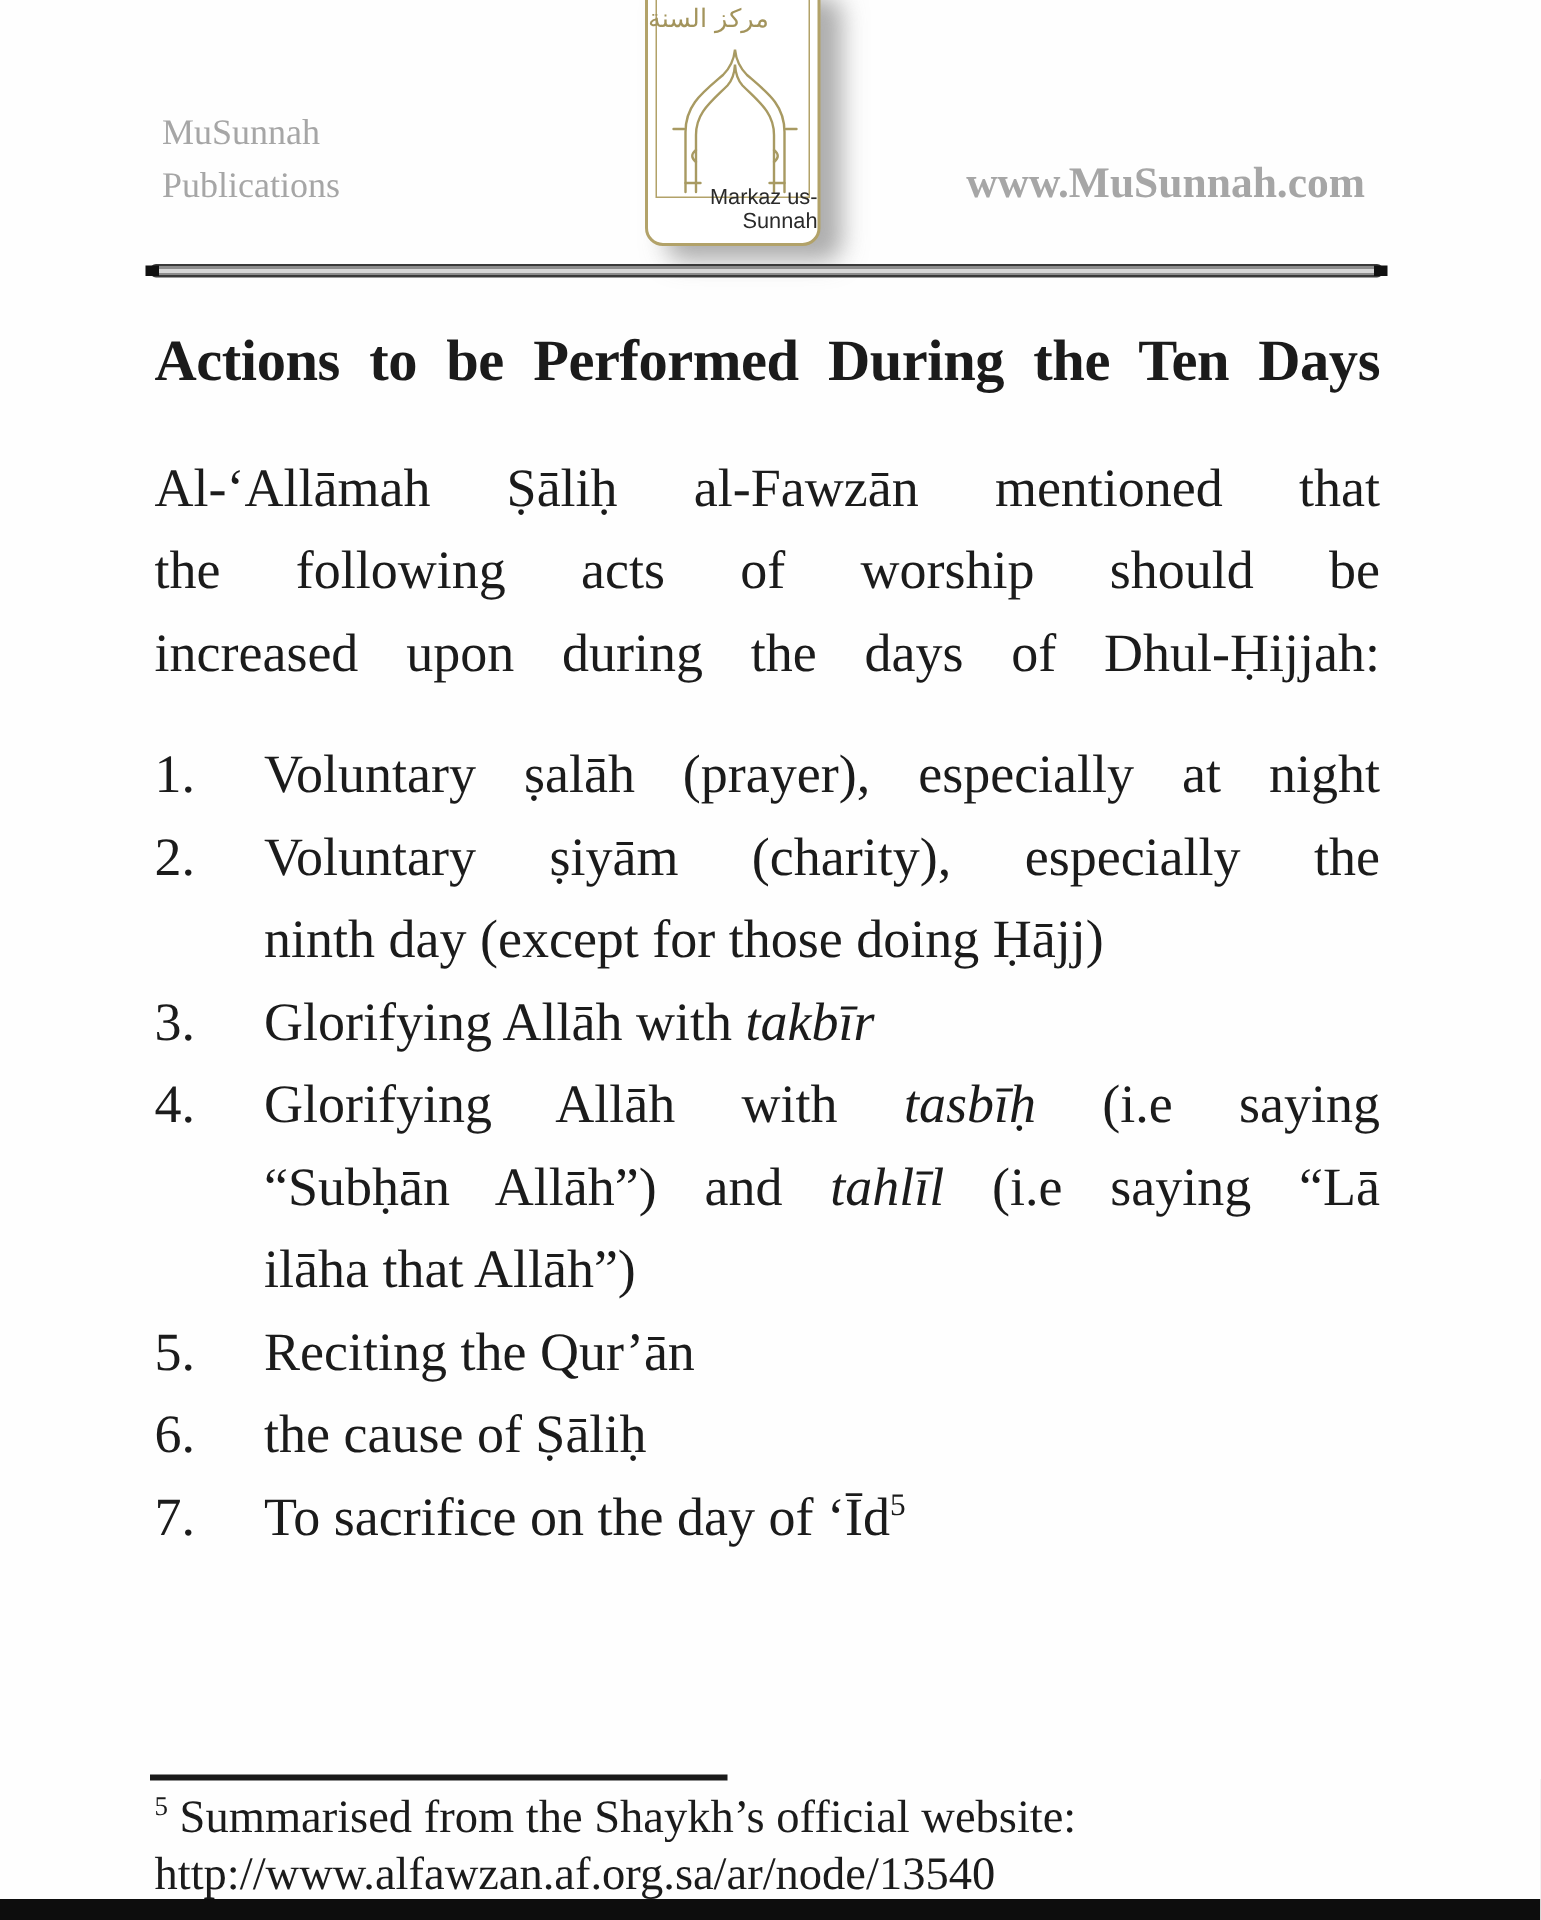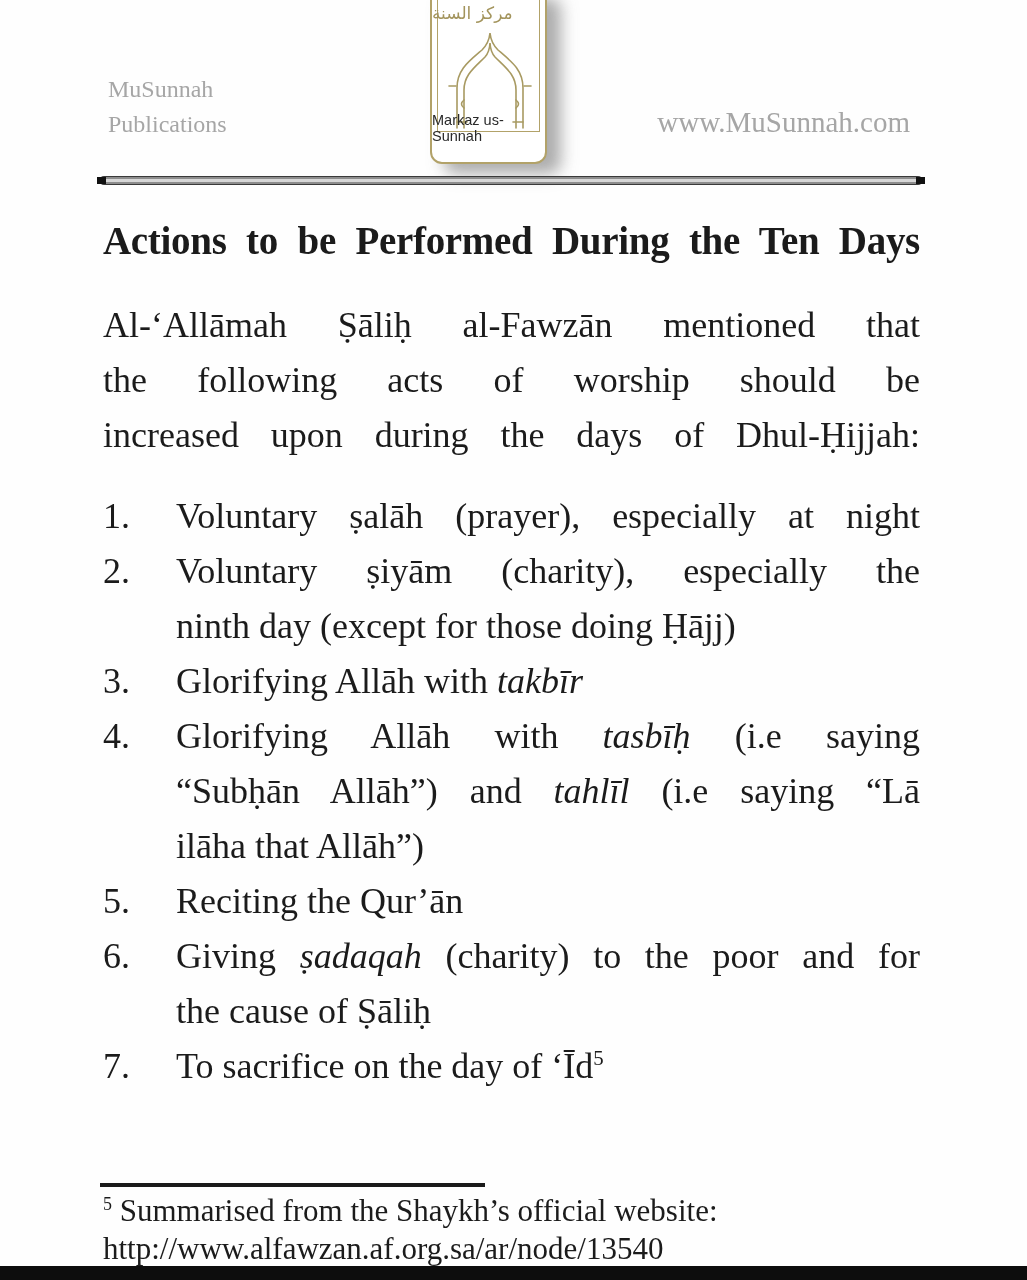--- a/index.html
+++ b/index.html
@@ -11,39 +11,39 @@
     font-family:"Liberation Serif","DejaVu Serif",serif;
     color:#1b1b1b;
   }
   
   .publisher{
     position:absolute;left:108px;top:72px;
     font-size:24px;line-height:35px;color:#a6a6a6;
   }
   .website{
     position:absolute;right:117px;top:106px;
-    font-size:29px;color:#a6a6a6;
+    font-size:29px;color:#a6a6a6;font-weight:bold;
   }
   .logo{
     position:absolute;left:430px;top:-12px;width:117px;height:176px;
     background:#fff;border:2px solid #b2a269;border-radius:12px;
     box-sizing:border-box;
     box-shadow:14px 10px 16px rgba(105,105,105,.55);
   }
   .logo-inner-frame{
     position:absolute;left:5px;right:5px;top:9px;bottom:30px;
     border:1px solid #b2a269;
   }
   .logo-arabic{
     position:absolute;top:13px;left:0;right:0;text-align:left;
     font-size:17px;color:#a3945c;font-family:"DejaVu Sans",sans-serif;
   }
   .logo-arch{position:absolute;top:38px;left:8px;}
   .logo-caption{
-    position:absolute;bottom:18px;left:0;right:0;text-align:left;
+    position:absolute;bottom:6px;left:0;right:0;text-align:right;
     font-size:14.5px;color:#2a2a2a;
     font-family:"Liberation Sans","DejaVu Sans",sans-serif;
   }
   
   .rule3d{
     position:absolute;left:100px;top:176px;width:822px;height:9px;
     background:linear-gradient(to bottom,#3a3a3a 0 15%,#8d8d8d 15% 34%,#d7d7d7 34% 66%,#8d8d8d 66% 85%,#3a3a3a 85% 100%);
     border-radius:4px;
   }
   .rule3d::before,.rule3d::after{
@@ -140,21 +140,20 @@
         </div>
         <div class="item">
           <span class="num">5.</span>
           <div class="itxt">
             <div class="line"><span>Reciting the Qur’ān</span></div>
           </div>
         </div>
         <div class="item">
           <span class="num">6.</span>
           <div class="itxt">
-            <div class="line just"><span>Giving </span><em>ṣadaqah</em><span> (charity) to the poor and for</span></div>
             <div class="line"><span>the cause of Ṣāliḥ</span></div>
           </div>
         </div>
         <div class="item">
           <span class="num">7.</span>
           <div class="itxt">
             <div class="line"><span>To sacrifice on the day of ‘Īd</span><sup>5</sup></div>
           </div>
         </div>
       </div>

